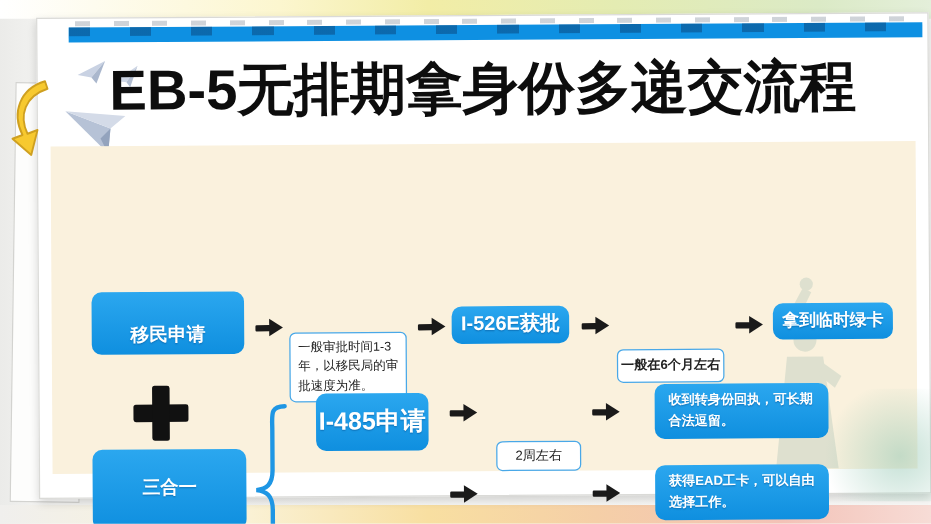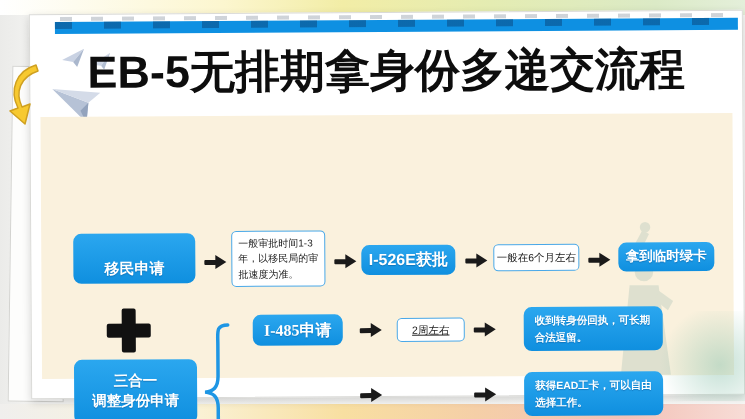--- a/index.html
+++ b/index.html
@@ -26,53 +26,53 @@
   .planes{position:absolute;left:14px;top:26px;width:88px;height:92px;}
   .title{position:absolute;left:55px;top:28px;width:602px;text-align:center;
     font-size:45px;font-weight:900;color:#0d0d0d;letter-spacing:0;line-height:1.35;white-space:nowrap;}
   .panel{position:absolute;left:10px;top:102px;width:692px;height:262px;background:#faf1dd;}
   .statue{position:absolute;right:6px;bottom:-2px;width:130px;height:158px;opacity:.5;}
 
   .solid-box{position:absolute;background:linear-gradient(180deg,#2ba7ef,#0f8fdf);border-radius:8px;
     color:#fff;font-weight:bold;display:flex;align-items:center;justify-content:center;
     text-align:center;text-shadow:0 1px 1px rgba(0,60,120,.35);line-height:1.35;}
   .note-box{position:absolute;background:#ffffff;border:1.5px solid #49a8e8;border-radius:5px;
-    color:#222;display:flex;align-items:center;justify-content:center;text-align:left;line-height:1.55;box-sizing:border-box;}
+    color:#222;display:flex;align-items:center;justify-content:center;text-align:left;line-height:1.55;box-sizing:border-box;margin-top:35px;}
   .result-box{position:absolute;background:linear-gradient(180deg,#2ba7ef,#0f8fdf);border-radius:8px;
     color:#fff;font-weight:bold;font-size:10.5px;line-height:1.65;padding:5px 11px;box-sizing:border-box;
     display:flex;align-items:center;text-shadow:0 1px 1px rgba(0,60,120,.35);}
 
   .flow-arrow{position:absolute;width:22px;height:14px;}
   .flow-arrow .bar{position:absolute;left:0;top:5px;width:12px;height:4.5px;background:#1a1a1a;border-radius:1px;}
   .flow-arrow .head{position:absolute;left:11px;top:0;width:0;height:0;
     border-top:7px solid transparent;border-bottom:7px solid transparent;border-left:11px solid #1a1a1a;}
 
   .plus{position:absolute;left:65px;top:192px;width:44px;height:44px;}
   .plus::before{content:"";position:absolute;left:0;top:15px;width:44px;height:14px;background:#111;border-radius:2px;}
   .plus::after{content:"";position:absolute;left:15px;top:0;width:14px;height:44px;background:#111;border-radius:2px;}
 
   
   .m-step1{left:32px;top:117px;width:122px;height:50px;font-size:15px;}
   .m-arrow1{left:163px;top:139px;}
   .m-note1{left:190px;top:115px;width:94px;height:56px;font-size:10px;padding:4px 6px;}
   .m-arrow2{left:293px;top:139px;}
   .m-step2{left:320px;top:130px;width:94px;height:30px;font-size:16px;}
   .m-arrow3{left:424px;top:139px;}
-  .m-note2{left:452px;top:130px;width:86px;height:27px;font-size:10.5px;justify-content:center;}
+  .m-note2{left:452px;top:130px;width:86px;height:27px;font-size:10.5px;justify-content:center;font-weight:bold;}
   .m-arrow4{left:547px;top:139px;}
   .m-step3{left:577px;top:129px;width:96px;height:29px;font-size:13.5px;}
 
   .group-box{left:32px;top:243px;width:123px;height:64px;font-size:14.5px;}
   .brace{position:absolute;left:158px;top:206px;width:32px;height:140px;}
 
   .branch-row{position:absolute;left:0;width:692px;height:44px;}
   .br-1{top:193px;} .br-2{top:258px;}
-  .b-app{left:211px;top:6px;width:90px;height:31px;font-size:16px;font-family:Liberation Serif, serif;}
+  .b-app{left:211px;top:6px;width:90px;height:46px;font-size:20px;}
   .b-arrow1{left:318px;top:15px;}
-  .b-dur{left:355px;top:10px;width:68px;height:24px;font-size:10.5px;justify-content:center;text-decoration:underline;}
+  .b-dur{left:355px;top:10px;width:68px;height:24px;font-size:10.5px;justify-content:center;}
   .b-arrow2{left:432px;top:15px;}
   .b-res{left:482px;top:0;width:139px;height:44px;}
 
   .curved-arrow{position:absolute;left:6px;top:62px;width:40px;height:64px;z-index:3;}
 </style>
 </head>
 <body>
 
 <div class="strip-top"></div>
 <div class="strip-bottom"></div>
@@ -130,21 +130,20 @@
     <div class="flow-arrow m-arrow4">
         <div class="bar"></div>
         <div class="head"></div>
       </div>
     <div class="solid-box m-step3">拿到临时绿卡</div>
 
     <div class="plus"></div>
     <div class="solid-box group-box">
       <div>
         <span>三合一</span><br>
-        <span>调整身份申请</span>
       </div>
     </div>
     <svg class="brace" viewBox="0 0 32 140">
       <path d="M28 3 C16 3 18 10 18 22 L18 54 C18 66 13 69 5 70 C13 71 18 74 18 86 L18 118 C18 130 16 137 28 137" fill="none" stroke="#1e96e4" stroke-width="3.5" stroke-linecap="round"></path>
     </svg>
 
     <div class="branch-row br-1">
       <div class="solid-box b-app">I-485申请</div>
       <div class="flow-arrow b-arrow1">
           <div class="bar"></div>

